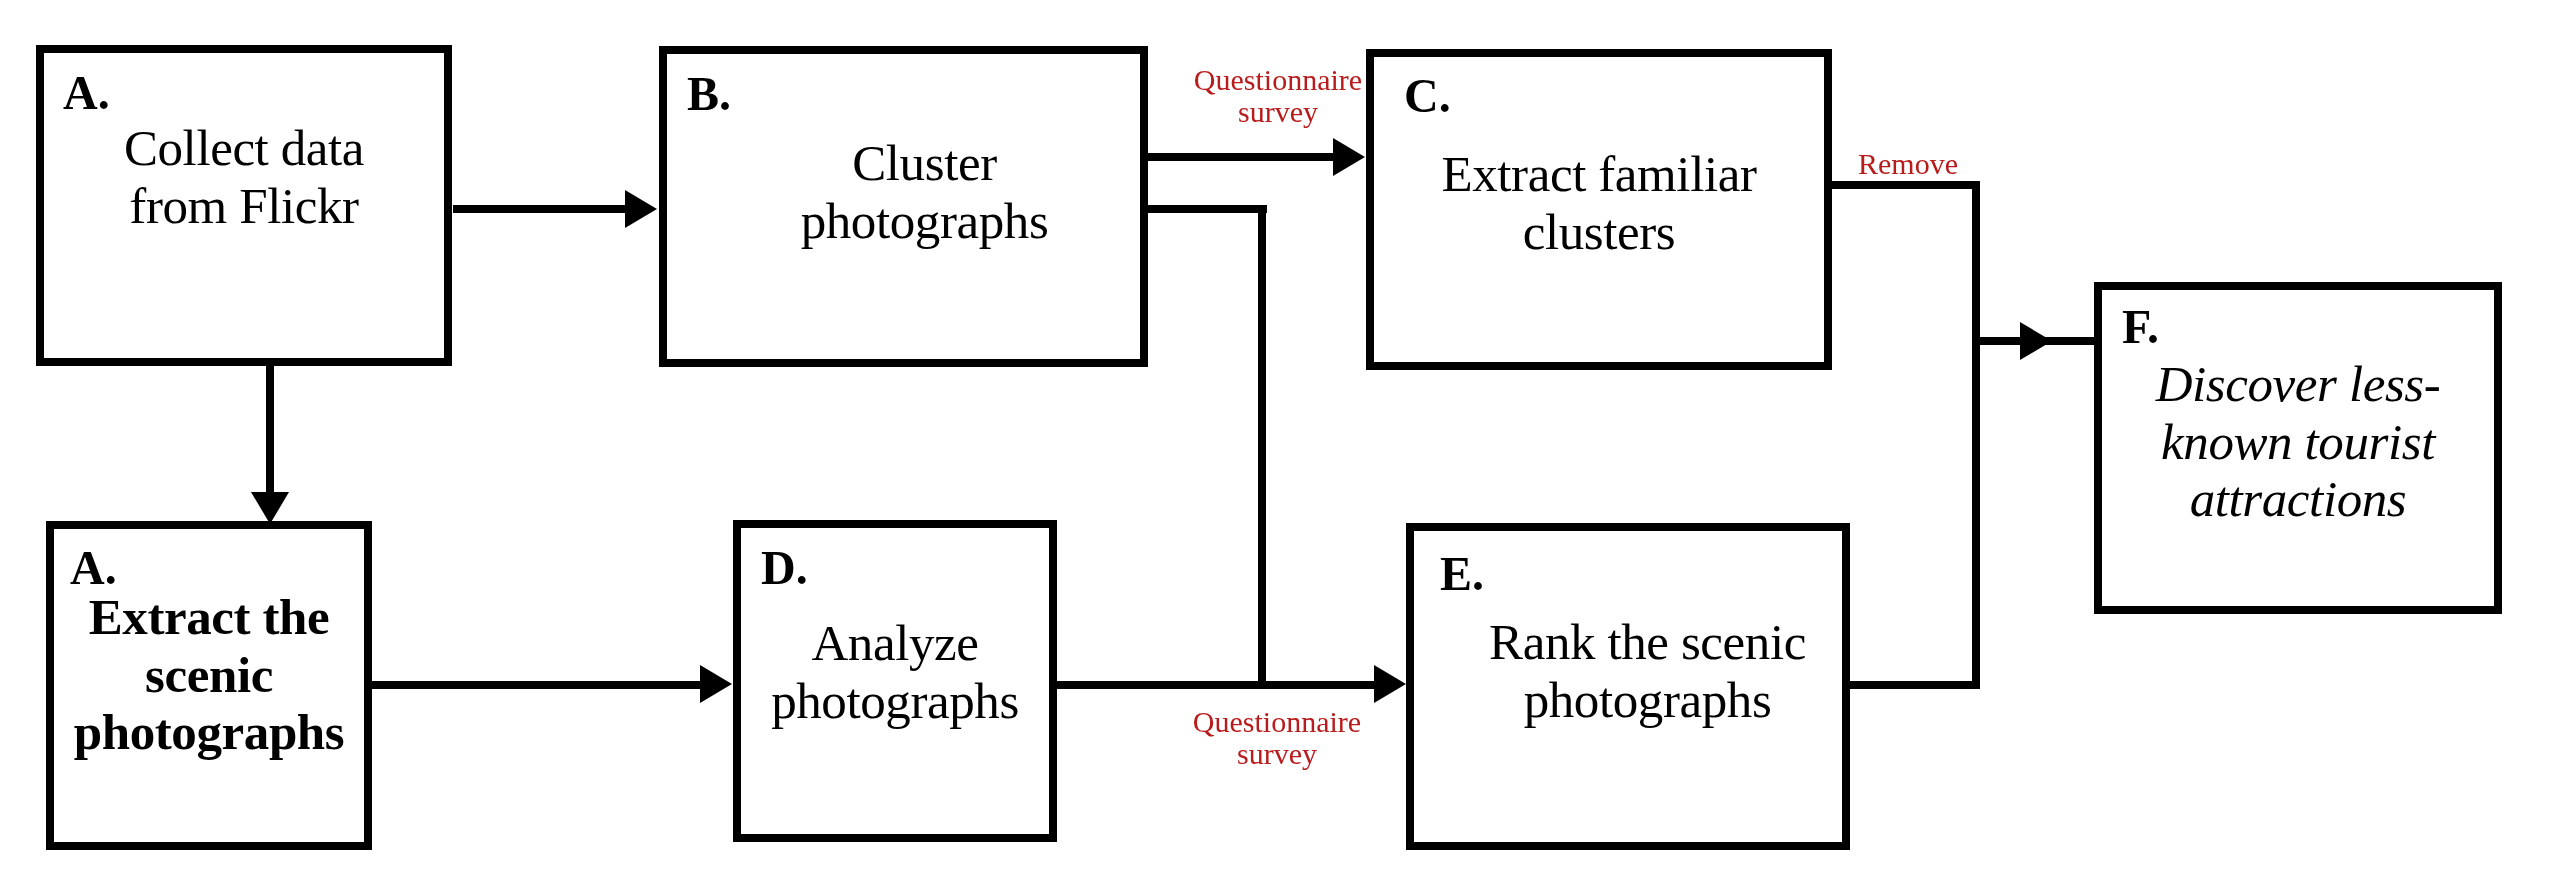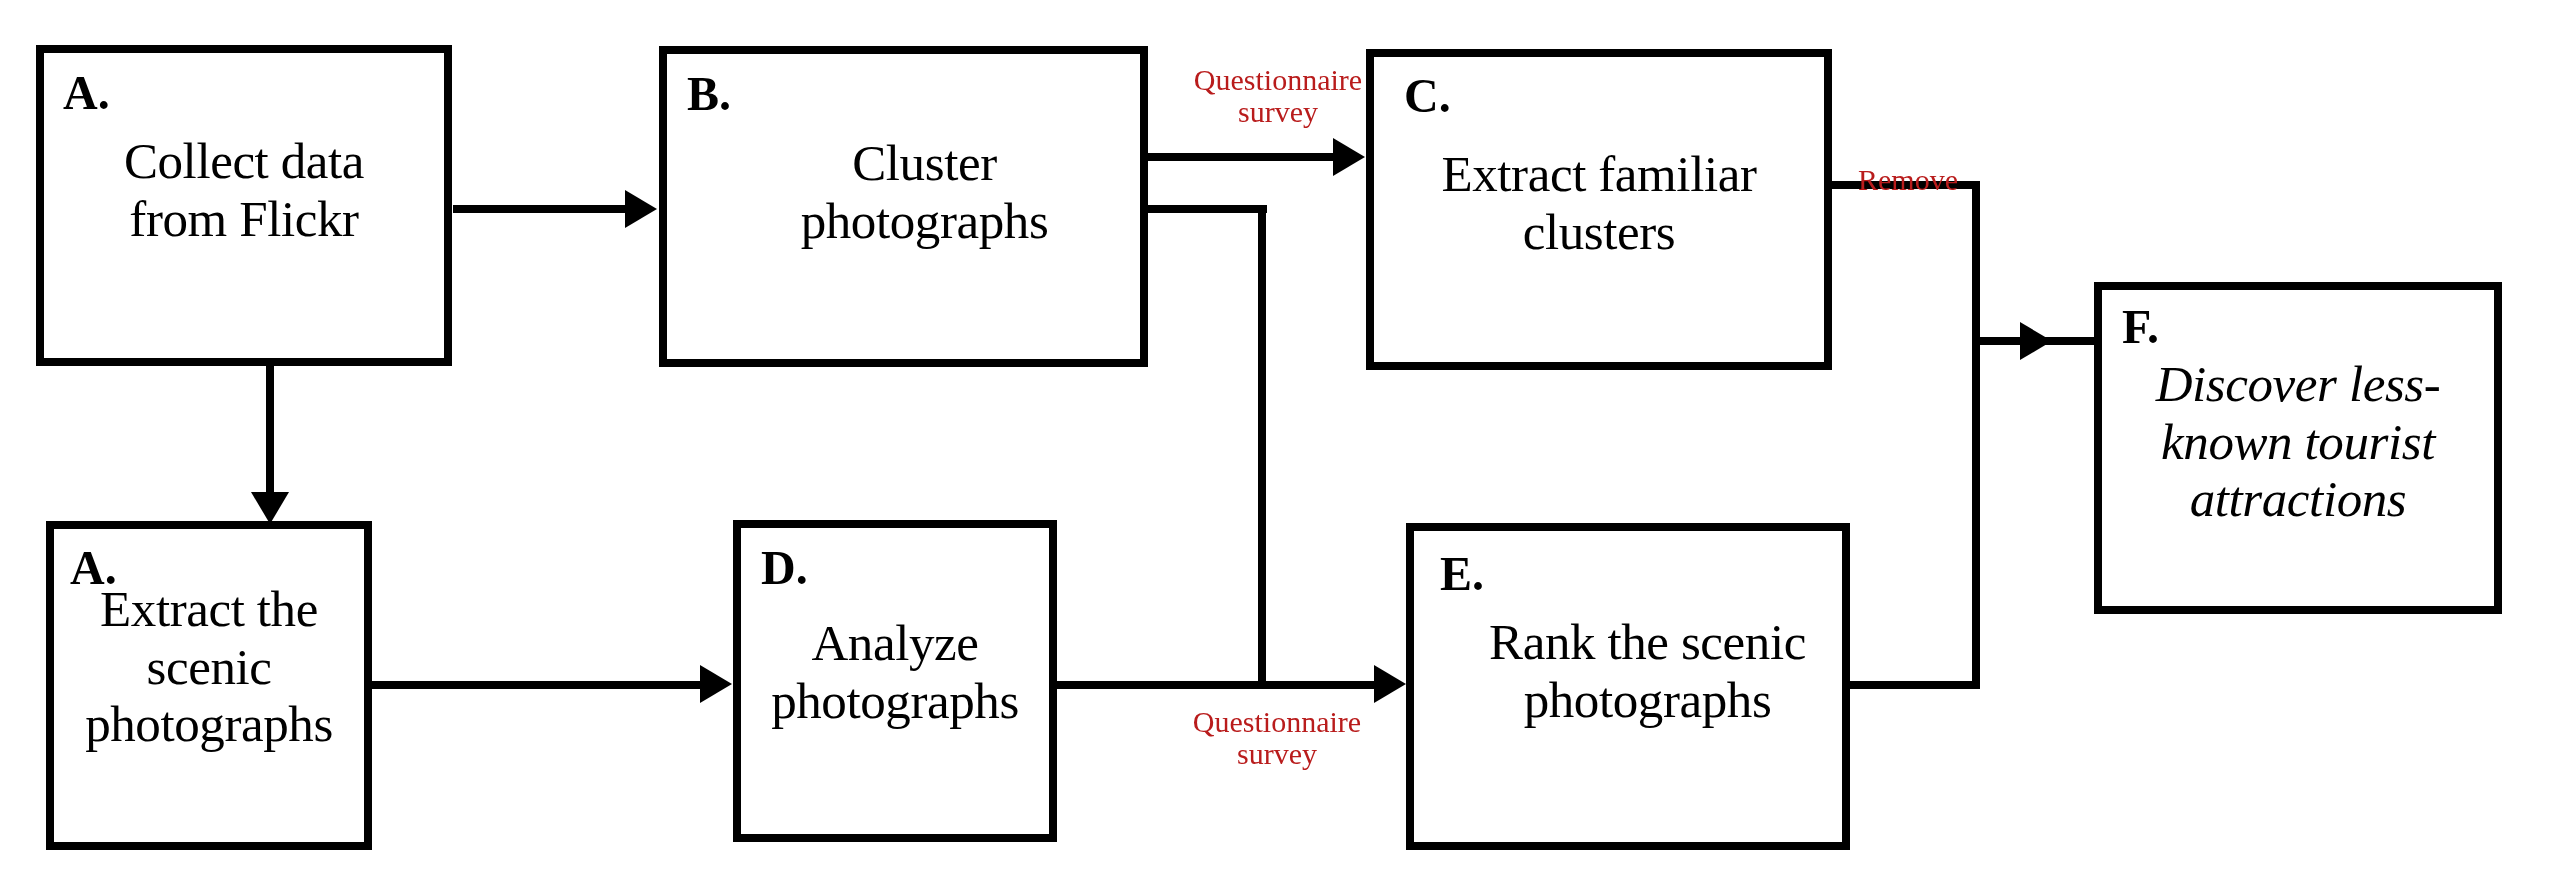--- a/index.html
+++ b/index.html
@@ -77,32 +77,32 @@
   <div class="vline" style="left:1258px;top:205px;height:479px;"></div>
 
   <div class="hline" style="left:1057px;top:681px;width:319px;"></div>
   <div class="arrow-r" style="left:1374px;top:665px;"></div>
   <div class="edge-label" style="left:1161px;top:706px;width:232px;">Questionnaire<br>survey</div>
 
   <div class="hline" style="left:1832px;top:181px;width:148px;"></div>
   <div class="vline" style="left:1972px;top:181px;height:507px;"></div>
   <div class="hline" style="left:1972px;top:337px;width:122px;"></div>
   <div class="arrow-r" style="left:2020px;top:322px;"></div>
-  <div class="edge-label" style="left:1858px;top:164px;width:188px;text-align:left;">Remove</div>
+  <div class="edge-label" style="left:1858px;top:148px;width:188px;text-align:left;">Remove</div>
 
   <div class="hline" style="left:1850px;top:681px;width:130px;"></div>
 
   <div class="node" style="left:36px;top:45px;width:416px;height:321px;">
     <div class="node-letter" style="left:19px;top:16px;">A.</div>
-    <div class="node-body" style="top:80px;">Collect data<br>from Flickr</div>
+    <div class="node-body" style="top:67px;">Collect data<br>from Flickr</div>
   </div>
 
   <div class="node" style="left:46px;top:521px;width:326px;height:329px;">
     <div class="node-letter" style="left:16px;top:14.5px;">A.</div>
-    <div class="node-body" style="top:52px;">Extract the<br>scenic<br>photographs</div>
+    <div class="node-body" style="top:60px;font-weight:bold;">Extract the<br>scenic<br>photographs</div>
   </div>
 
   <div class="node" style="left:659px;top:46px;width:489px;height:321px;">
     <div class="node-letter" style="left:20px;top:16px;">B.</div>
     <div class="node-body" style="top:81px;margin-left:42px;">Cluster<br>photographs</div>
   </div>
 
   <div class="node" style="left:1366px;top:49px;width:466px;height:321px;">
     <div class="node-letter" style="left:30px;top:14.5px;">C.</div>
     <div class="node-body" style="top:89px;">Extract familiar<br>clusters</div>

